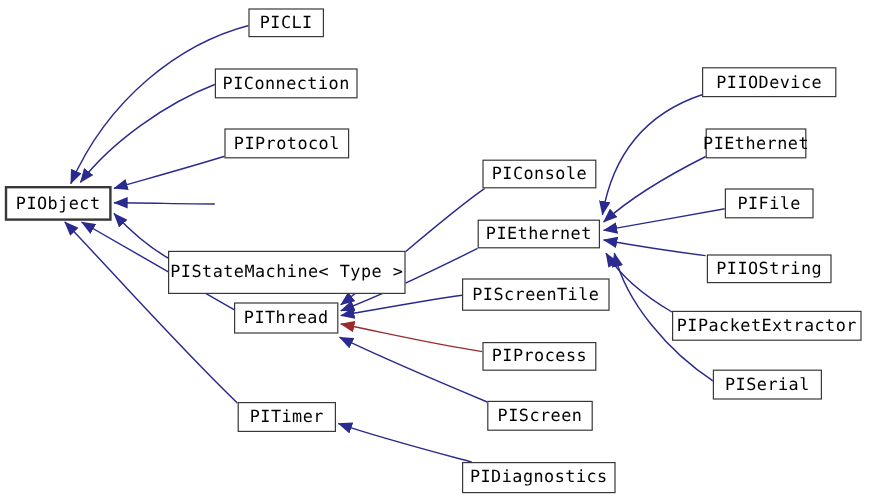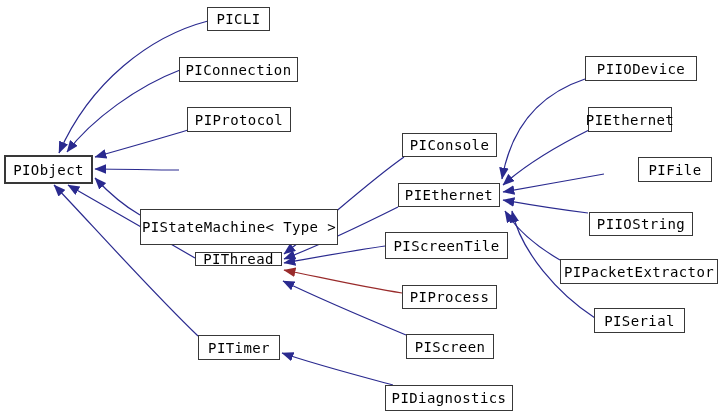--- a/index.html
+++ b/index.html
@@ -45,31 +45,31 @@
     cursor: pointer;
   }
   .node.root { border-width: 2px; }
 
   .n-picli            { left: 207px; top: 7px;   width: 63px;  height: 24px; }
   .n-piconnection     { left: 179px; top: 57px;  width: 119px; height: 25px; }
   .n-piprotocol       { left: 187px; top: 107px; width: 104px; height: 25px; text-align: right; }
   .n-piobject         { left: 4px;   top: 155px; width: 89px;  height: 29px; }
   .n-piscreentile     { left: 179px; top: 157px; width: 118px; height: 25px; }
   .n-pistatemachine   { left: 140px; top: 209px; width: 198px; height: 36px; }
-  .n-pithread         { left: 195px; top: 252px; width: 87px;  height: 14px; }
+  .n-pithread         { left: 195px; top: 252px; width: 87px;  height: 26px; }
   .n-pitimer          { left: 198px; top: 335px; width: 82px;  height: 25px; }
   .n-piconsole        { left: 402px; top: 133px; width: 95px;  height: 24px; }
   .n-piiodevice       { left: 398px; top: 183px; width: 102px; height: 24px; }
   .n-pikbdlistener    { left: 385px; top: 232px; width: 123px; height: 27px; }
   .n-piprocess        { left: 402px; top: 285px; width: 95px;  height: 24px; }
   .n-piscreen         { left: 406px; top: 334px; width: 88px;  height: 25px; }
   .n-pidiagnostics    { left: 385px; top: 385px; width: 128px; height: 26px; }
   .n-pibinarylog      { left: 585px; top: 56px;  width: 112px; height: 25px; }
   .n-piethernet       { left: 588px; top: 107px; width: 84px; height: 25px; }
-  .n-pifile           { left: 604px; top: 157px; width: 74px;  height: 25px; margin-left: 34px; }
+  .n-pifile           { left: 604px; top: 157px; width: 74px;  height: 25px; }
   .n-piiostring       { left: 589px; top: 212px; width: 104px; height: 24px; }
   .n-pipacketextractor{ left: 560px; top: 259px; width: 158px; height: 25px; }
   .n-piserial         { left: 594px; top: 308px; width: 91px;  height: 25px; }
 </style>
 </head>
 <body>
 
 <div class="canvas">
 
   <svg class="edges-layer" width="725" height="417" viewBox="0 0 725 417" xmlns="http://www.w3.org/2000/svg">

